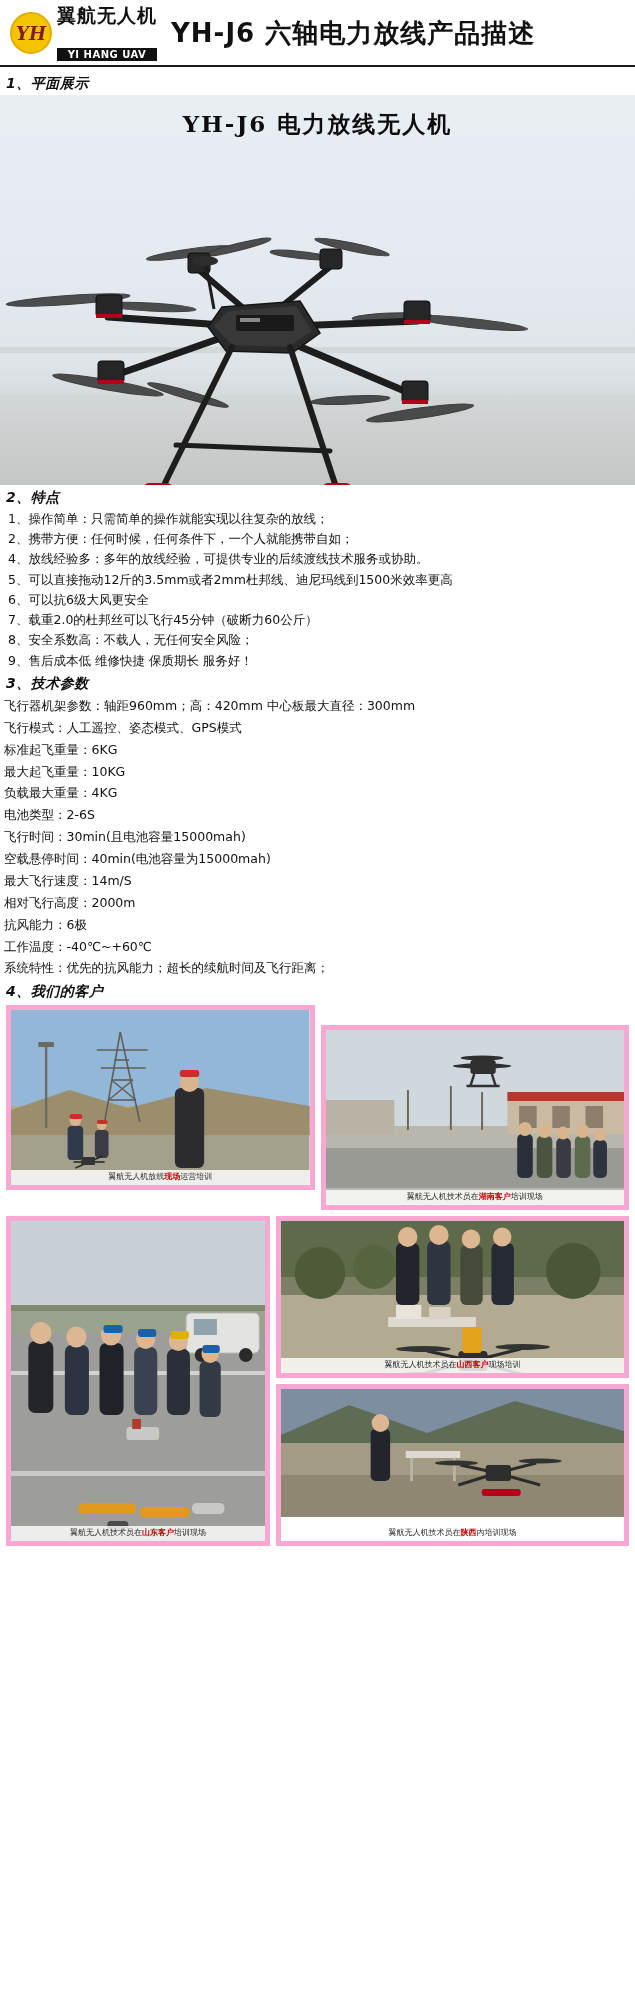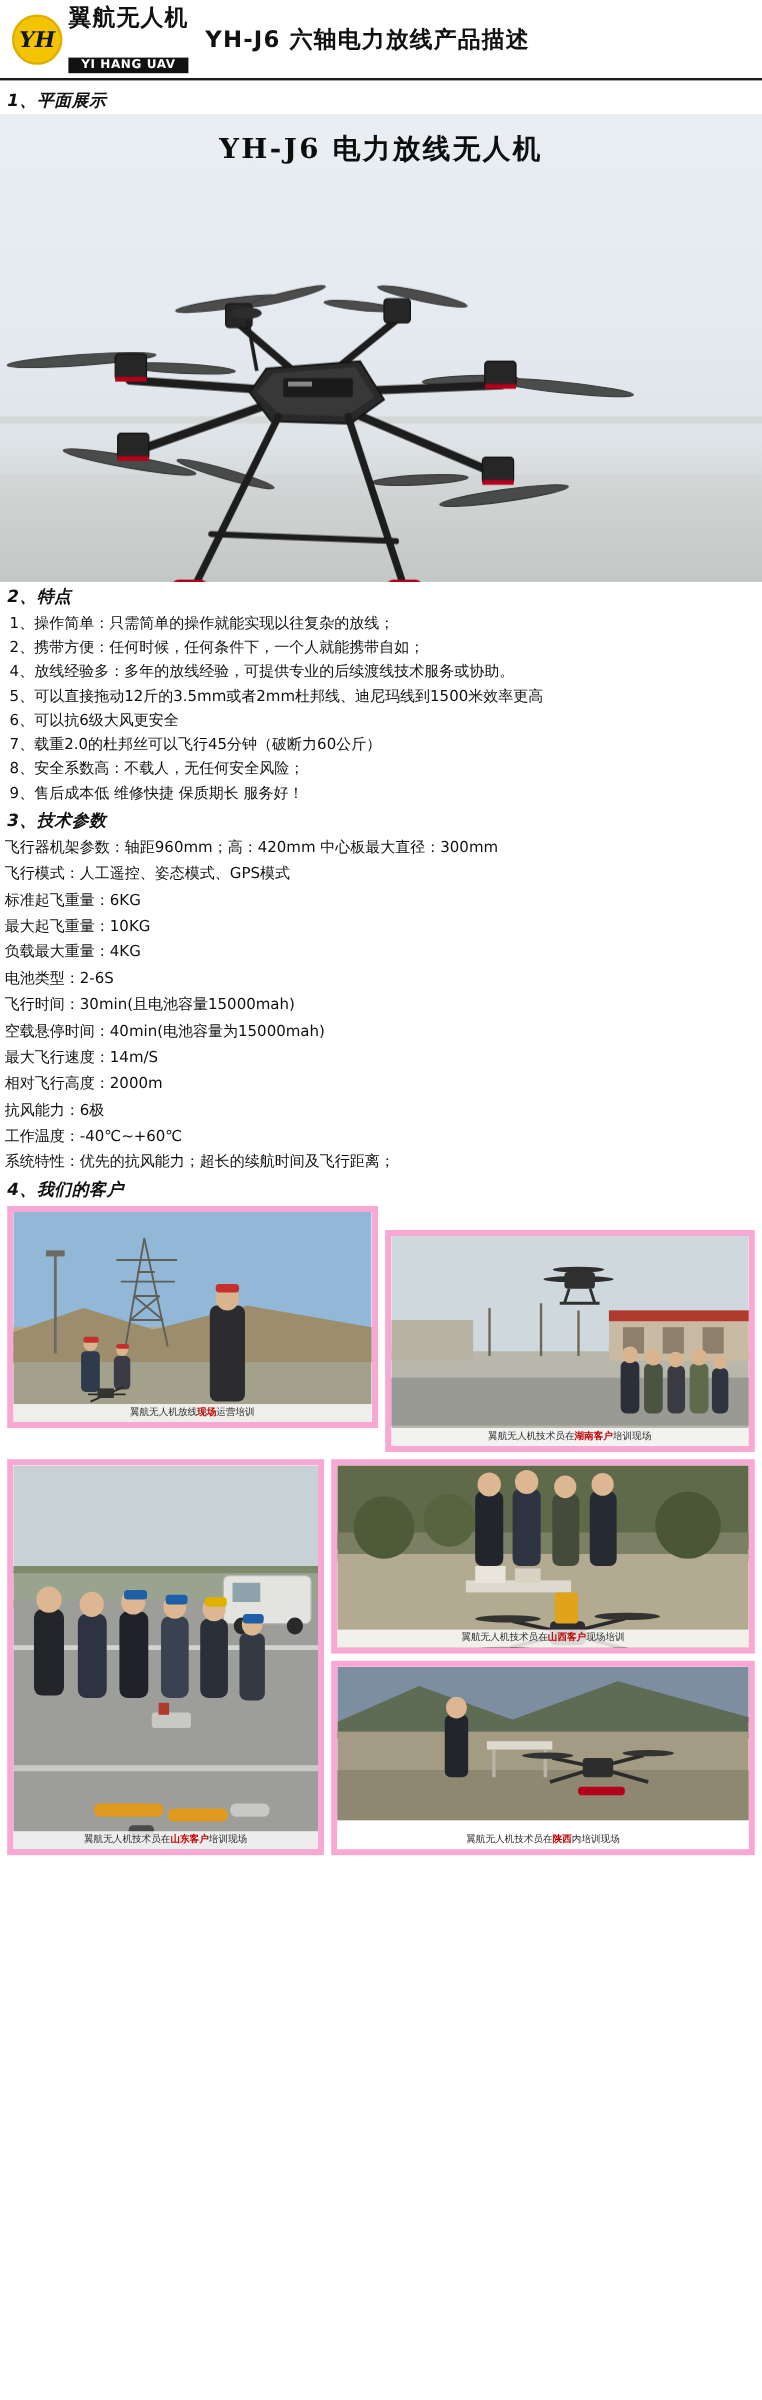--- a/index.html
+++ b/index.html
@@ -41,21 +41,21 @@
     border: 2px solid #e0ae00;
     display: flex;
     align-items: center;
     justify-content: center;
     margin-right: 5px;
   }
   .logo-mark span {
     font-family: "DejaVu Serif", "Liberation Serif", serif;
     font-weight: bold;
     font-size: 18px;
-    color: #0f172a;
+    color: #7f1d1d;
     font-style: italic;
   }
   .logo-words {
     display: flex;
     flex-direction: column;
     justify-content: center;
     gap: 20px;
   }
   .logo-cn {
     font-family: "DejaVu Sans", sans-serif;
@@ -69,21 +69,21 @@
     font-size: 10px;
     font-weight: bold;
     letter-spacing: 0.5px;
     color: #fff;
     background: #111;
     padding: 1px 4px;
     margin-top: 2px;
     text-align: center;
   }
   .header-title {
-    font-size: 19px;
+    font-size: 26px;
     font-weight: bold;
     color: #111;
     letter-spacing: 1px;
     white-space: nowrap;
   }
 
   
   .sec-head {
     font-size: 14px;
     font-weight: bold;

